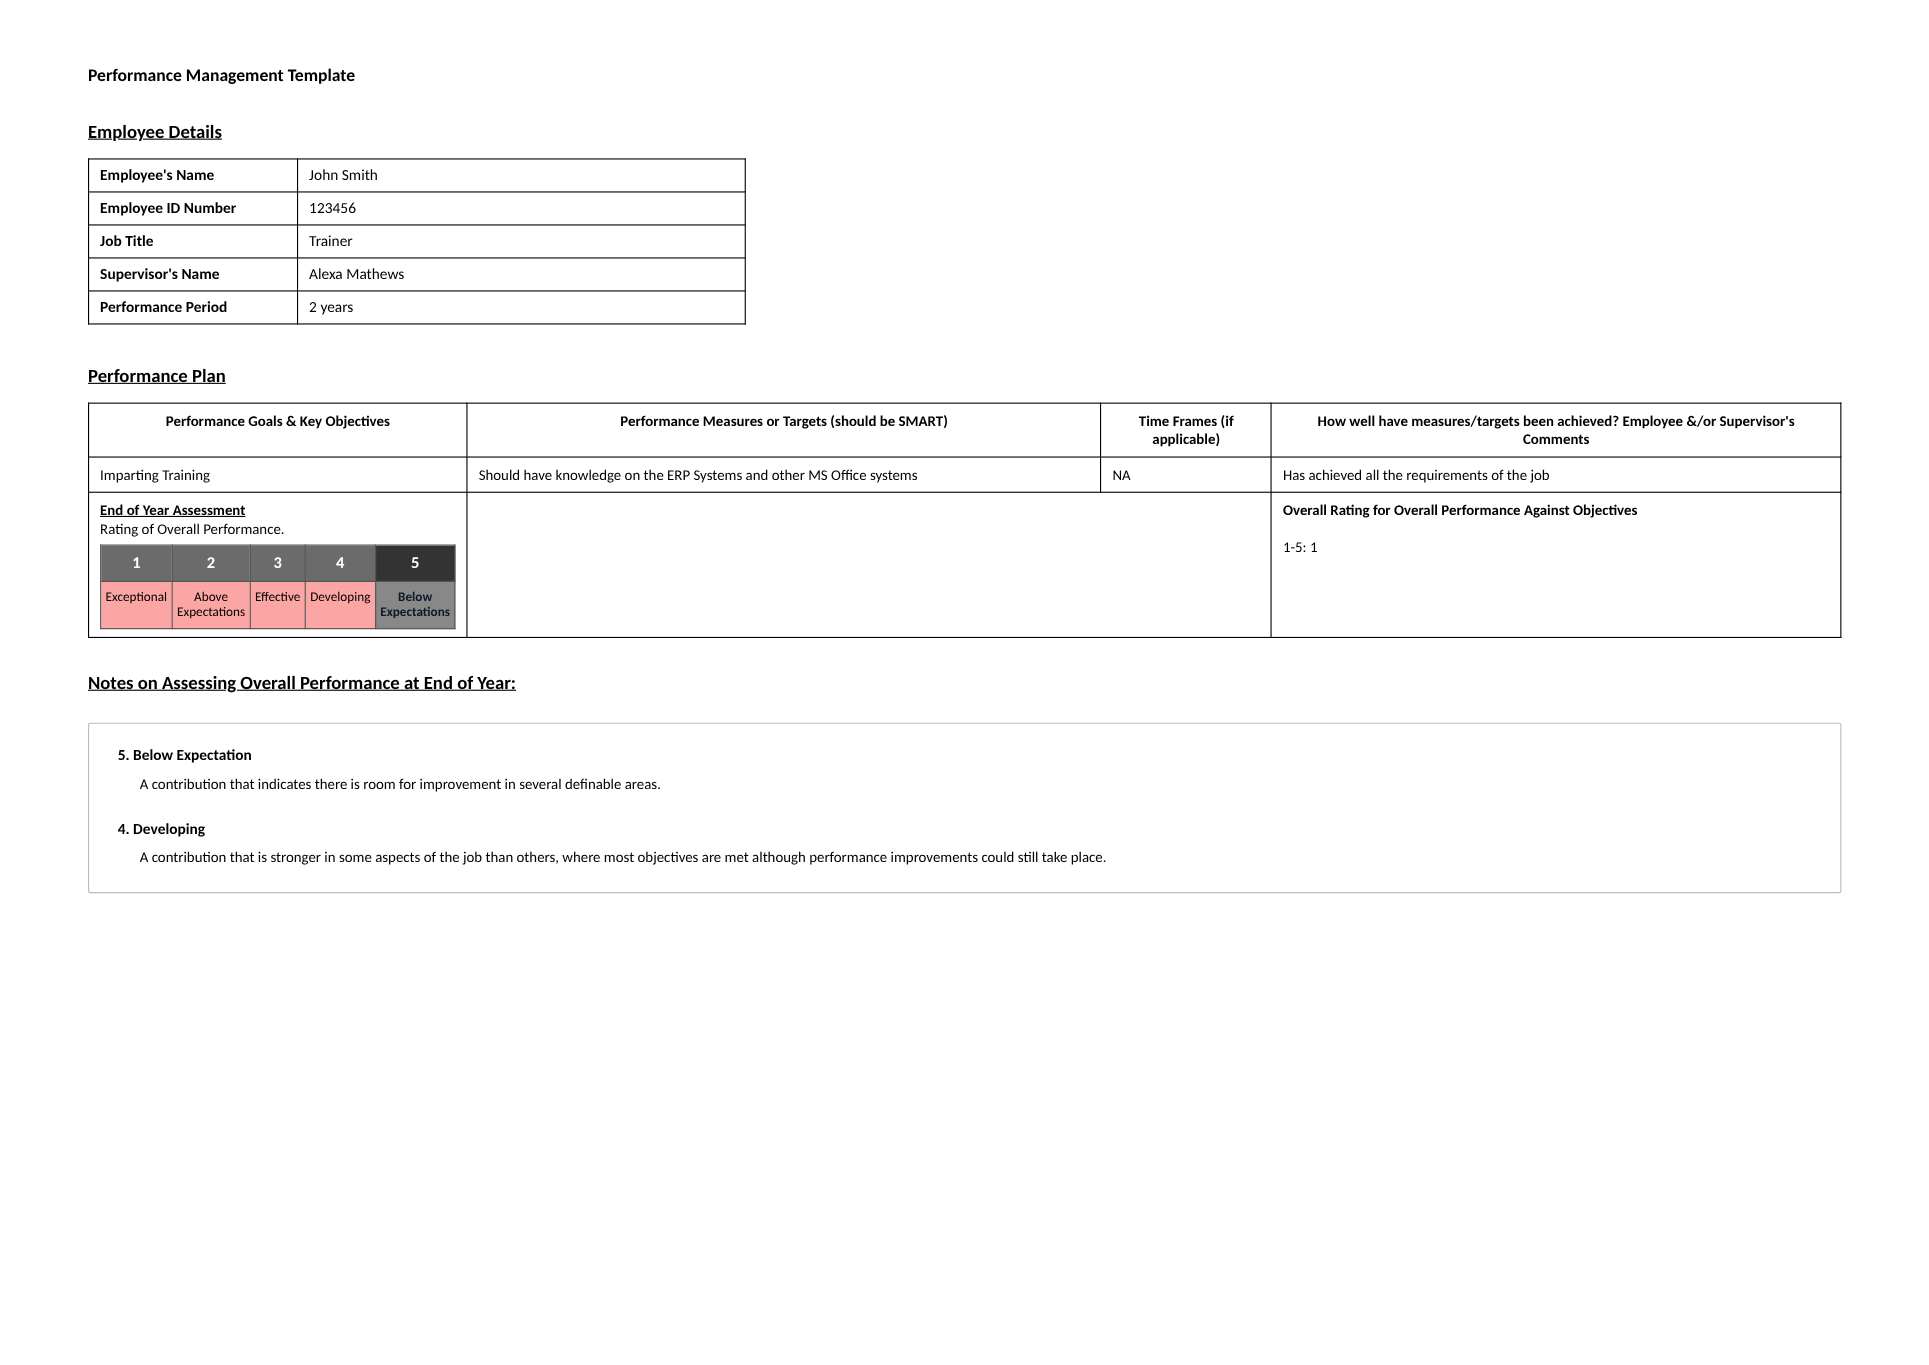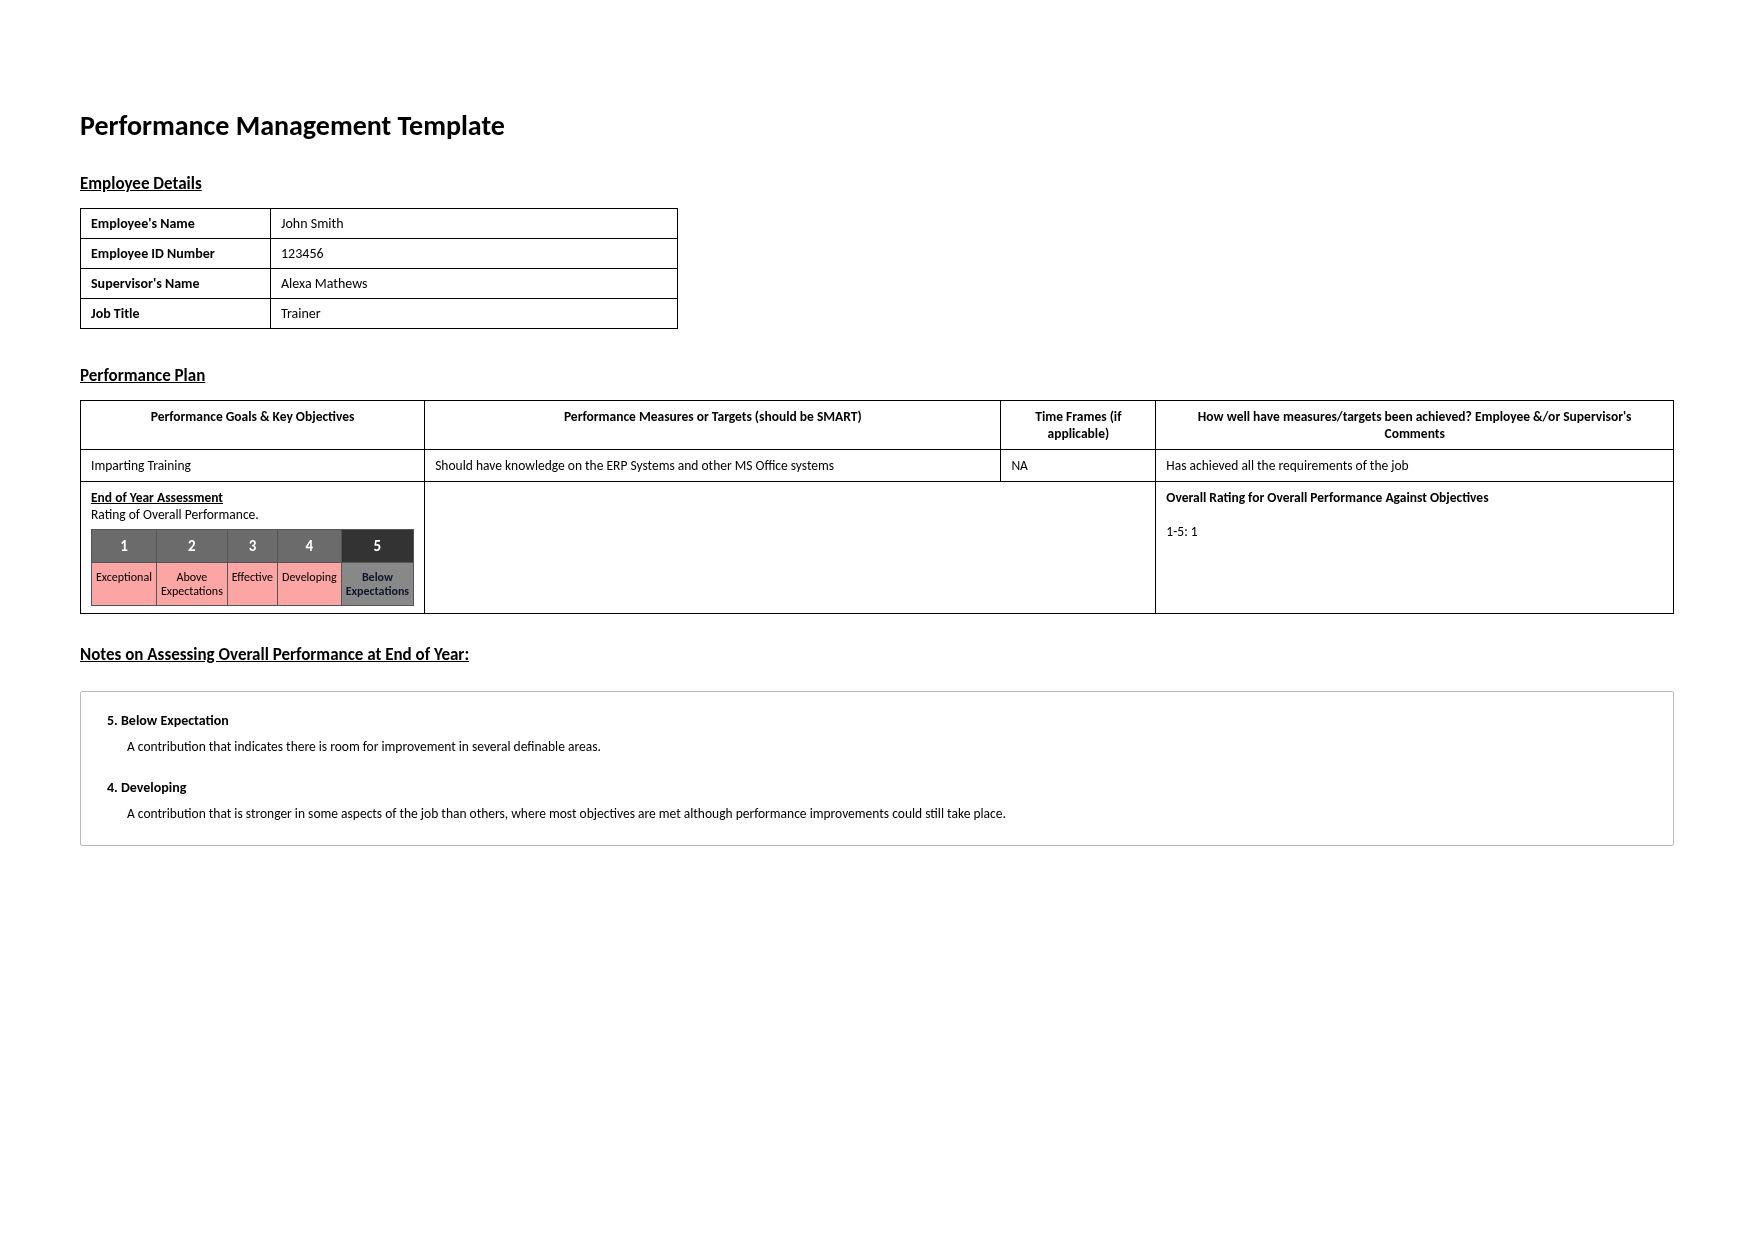--- a/index.html
+++ b/index.html
@@ -6,24 +6,23 @@
     body {
       font-family: Calibri, Arial, sans-serif;
       font-size: 14px;
       background: #fff;
       color: #000;
       padding: 60px 80px;
       max-width: 1754px;
     }
 
     .main-title {
-      font-size: 28px;
+      font-size: 16px;
       font-weight: bold;
       margin-bottom: 30px;
-      margin-top: 48px;
     }
 
     .section-title {
       font-size: 17px;
       font-weight: bold;
       text-decoration: underline;
       margin-bottom: 14px;
     }
 
     
@@ -140,26 +139,30 @@
     <tbody id="employee-table-body">
     <tr>
     <td>Employee's Name</td>
     <td>John Smith</td>
   </tr>
         <tr>
     <td>Employee ID Number</td>
     <td>123456</td>
   </tr>
         <tr>
+    <td>Job Title</td>
+    <td>Trainer</td>
+  </tr>
+        <tr>
     <td>Supervisor's Name</td>
     <td>Alexa Mathews</td>
   </tr>
         <tr>
-    <td>Job Title</td>
-    <td>Trainer</td>
+    <td>Performance Period</td>
+    <td>2 years</td>
   </tr>
       </tbody>
   </table>
 </div>
 
 <div class="section-gap">
   <div class="section-title">Performance Plan</div>
   <table class="perf-table">
     <thead>
       <tr>

